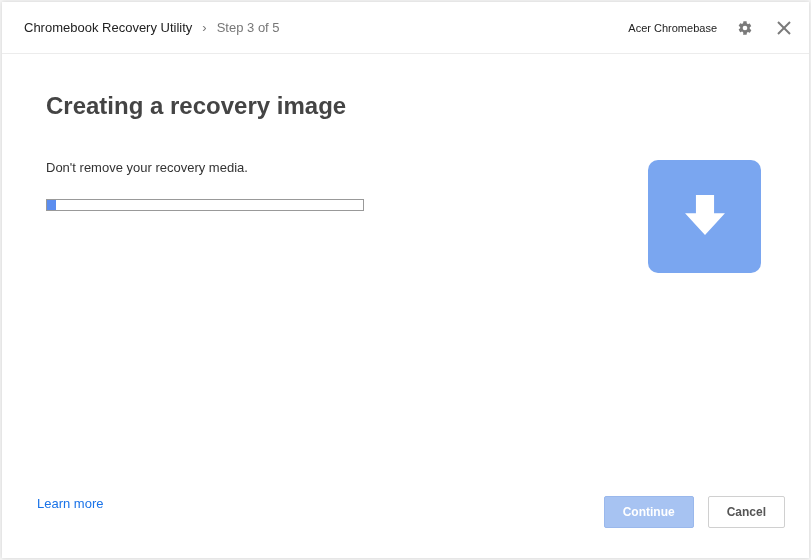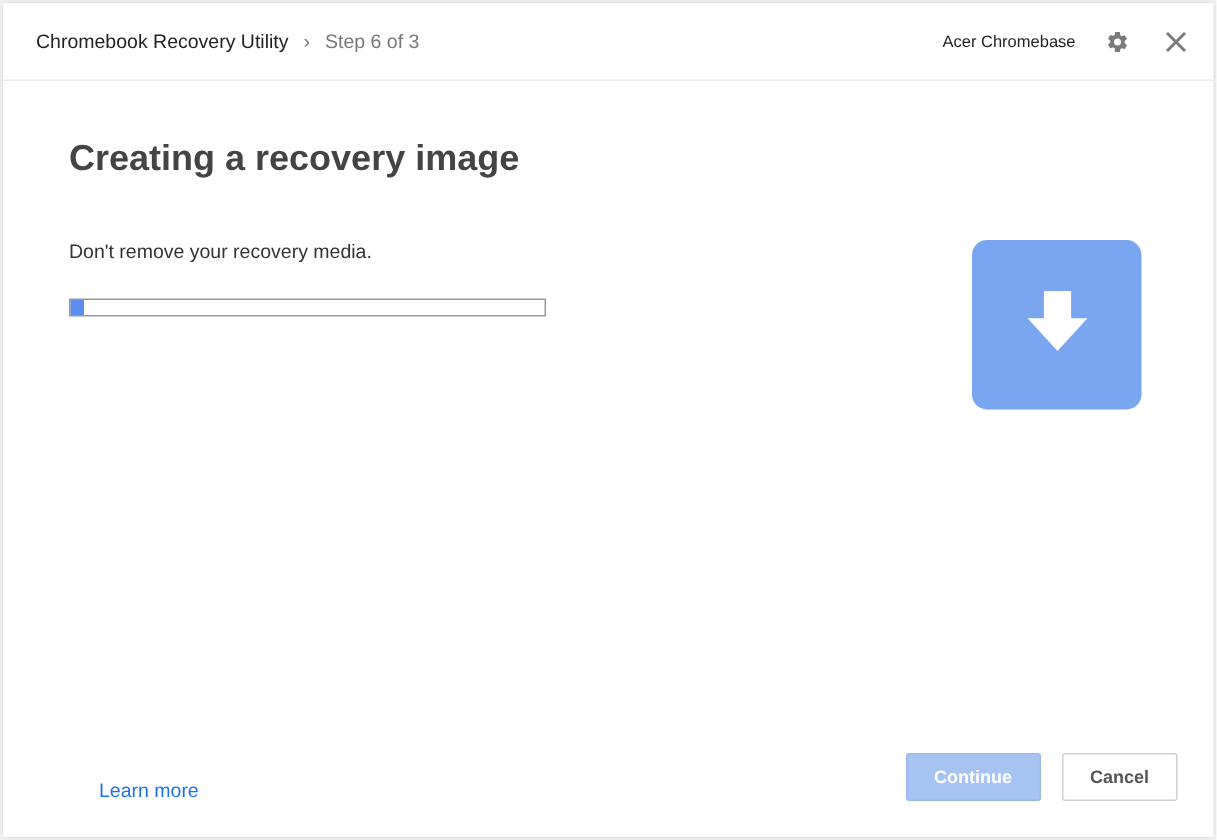--- a/index.html
+++ b/index.html
@@ -117,22 +117,22 @@
       border-radius: 10px;
       display: flex;
       align-items: center;
       justify-content: center;
     }
     .download-tile svg {
       fill: #fff;
     }
     .footer {
       display: flex;
-      align-items: flex-end;
-      padding: 0 24px 24px 64px;
+      align-items: flex-start;
+      padding: 0 24px 24px 35px;
       height: 62px;
     }
     .learn-more {
       font-size: 13px;
       color: #1a73e8;
       text-decoration: none;
       cursor: pointer;
     }
     .footer-spacer {
       flex: 1;
@@ -161,21 +161,21 @@
   </style>
 </head>
 <body>
 
 <div class="window">
 
   <div class="header">
     <div class="breadcrumb">
       <span>Chromebook Recovery Utility</span>
       <span class="breadcrumb-sep">›</span>
-      <span class="breadcrumb-step">Step 6 of 3</span>
+      <span class="breadcrumb-step">Step 3 of 5</span>
     </div>
     <div class="device-name">Acer Chromebase</div>
     <div class="gear-icon">
       <svg viewBox="0 0 24 24" width="16" height="16">
         <path d="M19.14,12.94a7.07,7.07,0,0,0,0-1.88l2-1.55a.5.5,0,0,0,.12-.64l-1.9-3.29a.5.5,0,0,0-.6-.22l-2.35.94a7,7,0,0,0-1.63-.94l-.36-2.49A.5.5,0,0,0,14,2H10a.5.5,0,0,0-.49.42L9.15,4.91a7,7,0,0,0-1.63.94L5.17,4.91a.5.5,0,0,0-.6.22l-1.9,3.29a.5.5,0,0,0,.12.64l2,1.55a7.07,7.07,0,0,0,0,1.88l-2,1.55a.5.5,0,0,0-.12.64l1.9,3.29a.5.5,0,0,0,.6.22l2.35-.94a7,7,0,0,0,1.63.94l.36,2.49A.5.5,0,0,0,10,22h4a.5.5,0,0,0,.49-.42l.36-2.49a7,7,0,0,0,1.63-.94l2.35.94a.5.5,0,0,0,.6-.22l1.9-3.29a.5.5,0,0,0-.12-.64ZM12,15.5A3.5,3.5,0,1,1,15.5,12,3.5,3.5,0,0,1,12,15.5Z"></path>
       </svg>
     </div>
     <div class="close-icon">
       <svg viewBox="0 0 14 14" width="14" height="14">
         <line x1="1" y1="1" x2="13" y2="13"></line>

